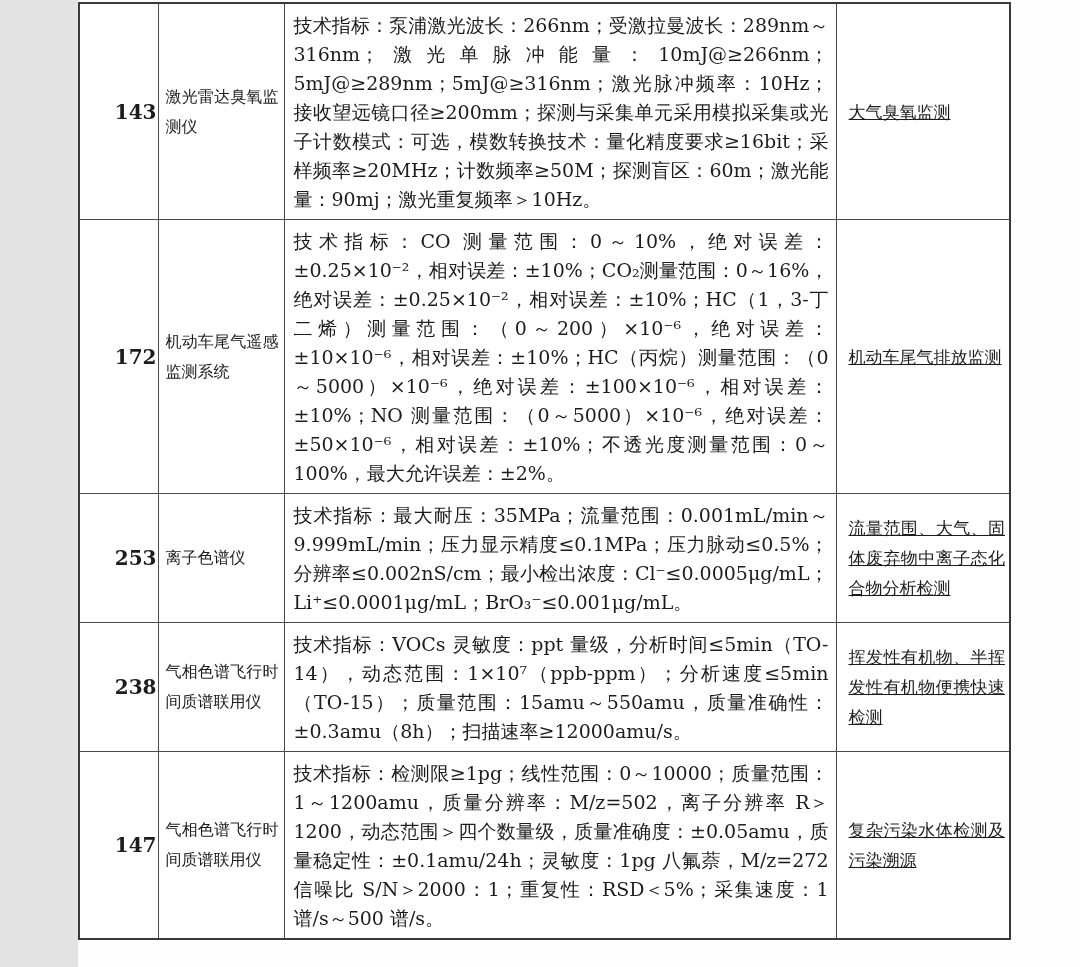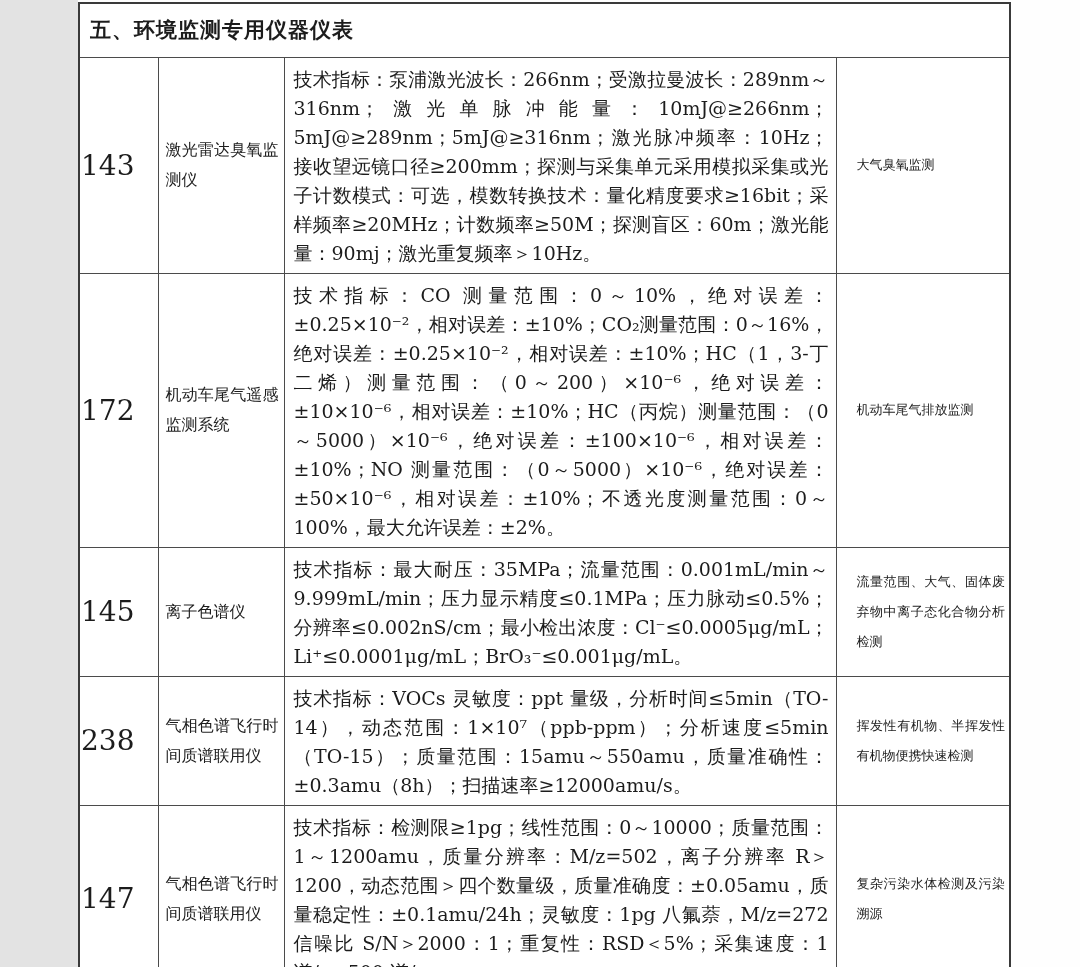--- a/index.html
+++ b/index.html
@@ -40,84 +40,83 @@
     border: 2px solid #3a3a3a;
   }
   tr.section-row td {
     font-weight: bold;
     font-size: 21px;
     padding: 4px 10px;
     letter-spacing: 1px;
     vertical-align: middle;
   }
   td.cell-no {
-    text-align: left;
+    text-align: right;
     vertical-align: middle;
-    font-size: 28px;
+    font-size: 20px;
+    font-weight: bold;
   }
   td.cell-name {
     vertical-align: middle;
     font-size: 16px;
     line-height: 30px;
     padding: 2px 5px 2px 7px;
     text-align: justify;
     text-justify: inter-ideograph;
   }
   td.cell-specs {
     vertical-align: top;
     font-size: 19px;
     line-height: 29px;
     padding: 7px 7px 5px 9px;
     text-align: justify;
     text-justify: inter-ideograph;
   }
   td.cell-app {
     vertical-align: middle;
-    font-size: 13px;
+    font-size: 17px;
     line-height: 30px;
-    padding: 4px 4px 4px 20px;
+    padding: 4px 4px 4px 12px;
     text-align: justify;
     text-justify: inter-ideograph;
+    text-decoration: underline;
   }
 </style>
 </head>
 <body>
 
 <div class="page">
   <div class="left-margin-strip"></div>
 
   <table class="doc-table">
     <colgroup>
       <col style="width:79px">
       <col style="width:126px">
       <col style="width:552px">
       <col style="width:174px">
     </colgroup>
 
     <tbody>
-        <tr class="section-row" style="height:54px">
-      <td colspan="4">五、环境监测专用仪器仪表</td>
-    </tr>
 
     <tr style="height:178px">
       <td class="cell-no">143</td>
       <td class="cell-name">激光雷达臭氧监测仪</td>
       <td class="cell-specs">技术指标：泵浦激光波长：266nm；受激拉曼波长：289nm～316nm；激光单脉冲能量：10mJ@≥266nm；5mJ@≥289nm；5mJ@≥316nm；激光脉冲频率：10Hz；接收望远镜口径≥200mm；探测与采集单元采用模拟采集或光子计数模式：可选，模数转换技术：量化精度要求≥16bit；采样频率≥20MHz；计数频率≥50M；探测盲区：60m；激光能量：90mj；激光重复频率＞10Hz。</td>
       <td class="cell-app">大气臭氧监测</td>
     </tr>
 
     <tr style="height:230px">
       <td class="cell-no">172</td>
       <td class="cell-name">机动车尾气遥感监测系统</td>
       <td class="cell-specs">技术指标：CO 测量范围：0～10%，绝对误差：±0.25×10⁻²，相对误差：±10%；CO₂测量范围：0～16%，绝对误差：±0.25×10⁻²，相对误差：±10%；HC（1，3-丁二烯）测量范围：（0～200）×10⁻⁶，绝对误差：±10×10⁻⁶，相对误差：±10%；HC（丙烷）测量范围：（0～5000）×10⁻⁶，绝对误差：±100×10⁻⁶，相对误差：±10%；NO 测量范围：（0～5000）×10⁻⁶，绝对误差：±50×10⁻⁶，相对误差：±10%；不透光度测量范围：0～100%，最大允许误差：±2%。</td>
       <td class="cell-app">机动车尾气排放监测</td>
     </tr>
 
     <tr style="height:125px">
-      <td class="cell-no">145</td>
+      <td class="cell-no">253</td>
       <td class="cell-name">离子色谱仪</td>
       <td class="cell-specs">技术指标：最大耐压：35MPa；流量范围：0.001mL/min～9.999mL/min；压力显示精度≤0.1MPa；压力脉动≤0.5%；分辨率≤0.002nS/cm；最小检出浓度：Cl⁻≤0.0005μg/mL；Li⁺≤0.0001μg/mL；BrO₃⁻≤0.001μg/mL。</td>
       <td class="cell-app">流量范围、大气、固体废弃物中离子态化合物分析检测</td>
     </tr>
 
     <tr style="height:115px">
       <td class="cell-no">238</td>
       <td class="cell-name">气相色谱飞行时间质谱联用仪</td>
       <td class="cell-specs">技术指标：VOCs 灵敏度：ppt 量级，分析时间≤5min（TO-14），动态范围：1×10⁷（ppb-ppm）；分析速度≤5min（TO-15）；质量范围：15amu～550amu，质量准确性：±0.3amu（8h）；扫描速率≥12000amu/s。</td>
       <td class="cell-app">挥发性有机物、半挥发性有机物便携快速检测</td>

